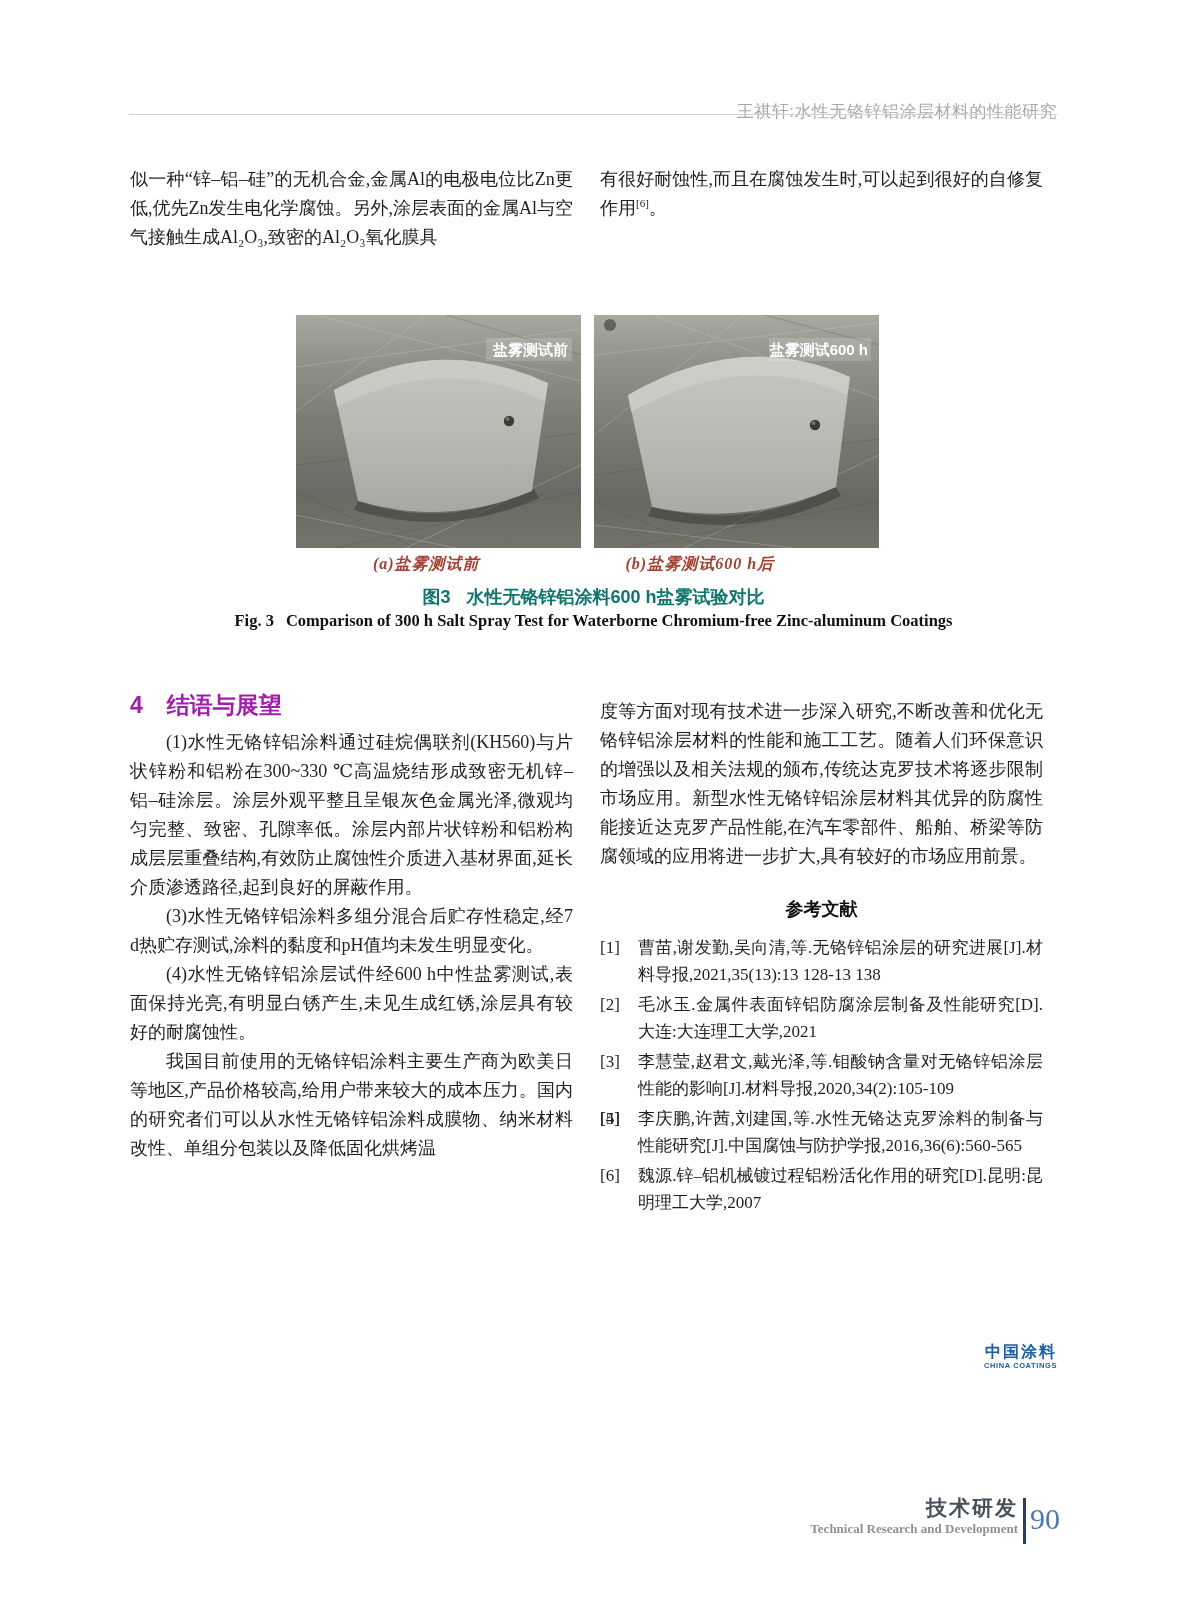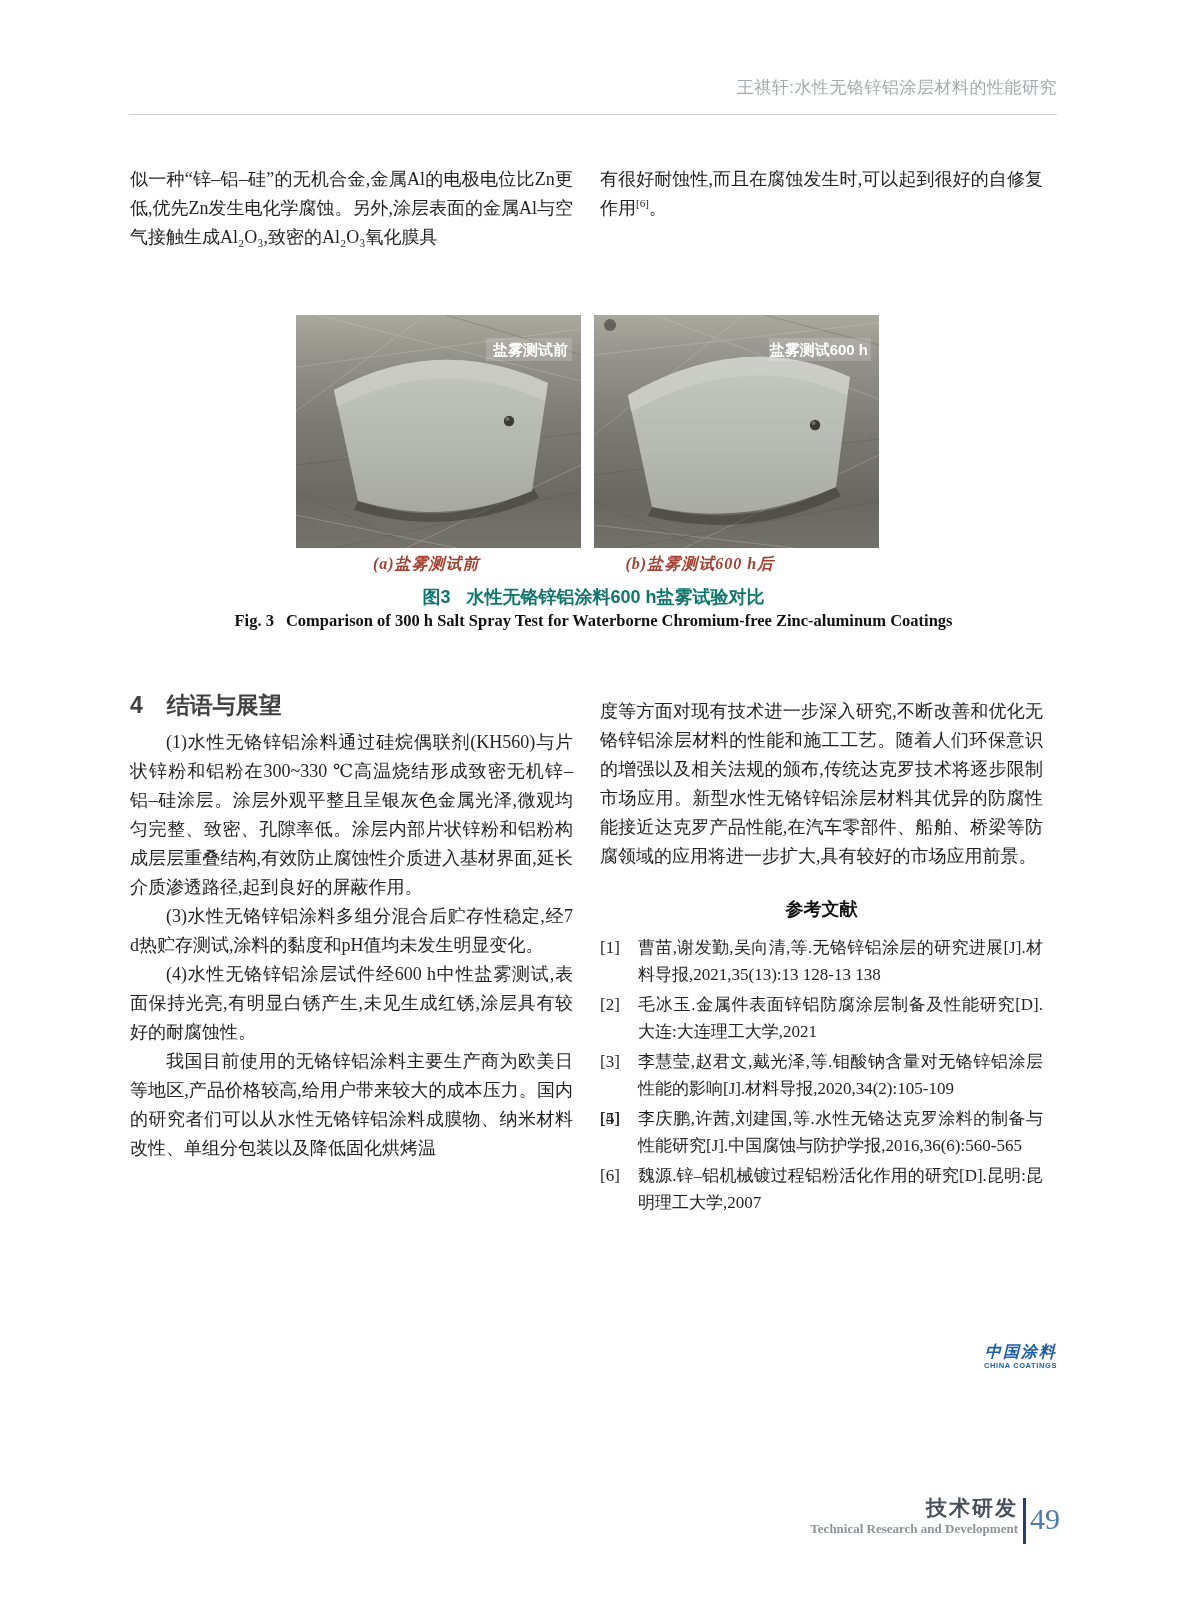--- a/index.html
+++ b/index.html
@@ -1,19 +1,19 @@
 <!DOCTYPE html>
 <html><head>
 <meta charset="utf-8">
 <style>
   html,body{margin:0;padding:0;background:#ffffff;}
   .page{position:relative;width:1187px;height:1600px;background:#ffffff;overflow:hidden;
         font-family:"Liberation Serif","DejaVu Serif",serif;color:#1f1f1f;}
   
-  .running-title{position:absolute;top:76px;right:130px;font-family:"Liberation Sans","DejaVu Sans",sans-serif;
+  .running-title{position:absolute;top:100px;right:130px;font-family:"Liberation Sans","DejaVu Sans",sans-serif;
         font-size:17px;color:#a4aaae;letter-spacing:.5px;}
   .header-rule{position:absolute;top:114px;left:129px;width:928px;height:1px;background:#ced2d4;}
   
   .intro-left{position:absolute;top:165px;left:130px;width:443px;font-size:18px;line-height:29px;
         text-align:justify;word-break:break-all;}
   .intro-right{position:absolute;top:165px;left:600px;width:443px;font-size:18px;line-height:29px;
         text-align:justify;word-break:break-all;}
   .supref{font-size:11px;vertical-align:super;line-height:0;}
   
   .figure-block{position:absolute;top:315px;left:296px;width:534px;}
@@ -24,38 +24,38 @@
   .photo-caption{width:285px;text-align:center;font-size:16px;color:#a3402f;
         font-family:"Liberation Serif","DejaVu Serif",serif;font-style:italic;font-weight:bold;letter-spacing:1px;}
   .fig-caption-cn{position:absolute;top:585px;left:130px;width:927px;text-align:center;
         font-family:"Liberation Sans","DejaVu Sans",sans-serif;font-weight:bold;font-size:18px;color:#0f766e;}
   .fig-caption-cn .figno{margin-right:16px;}
   .fig-caption-en{position:absolute;top:611px;left:130px;width:927px;text-align:center;
         font-weight:bold;font-size:16.5px;color:#111;}
   .fig-caption-en .figno{margin-right:12px;}
   
   .section-heading{position:absolute;top:690px;left:130px;
-        font-family:"Liberation Sans","DejaVu Sans",sans-serif;font-weight:bold;font-size:23px;color:#404040;}
+        font-family:"Liberation Sans","DejaVu Sans",sans-serif;font-weight:bold;font-size:23px;color:#a21caf;}
   .section-heading .sec-num{margin-right:24px;}
   .col-left{position:absolute;top:728px;left:130px;width:443px;font-size:18px;line-height:29px;
         text-align:justify;word-break:break-all;}
   .col-left p{margin:0;text-indent:2em;}
   .col-right{position:absolute;top:697px;left:600px;width:443px;font-size:18px;line-height:29px;
         text-align:justify;word-break:break-all;}
   .col-right .cont{margin:0;}
   
   .ref-heading{margin:24px 0 10px 0;text-align:center;font-family:"Liberation Sans","DejaVu Sans",sans-serif;
         font-weight:bold;font-size:18px;color:#111;}
   .ref-list{list-style:none;margin:0;padding:0;font-size:17px;line-height:27px;}
   .ref-item{position:relative;padding-left:38px;text-align:justify;word-break:break-all;margin:0 0 3px 0;}
   .ref-num{position:absolute;left:0;top:0;}
   
   .logo{position:absolute;top:1343px;left:965px;width:92px;text-align:right;
         font-family:"Liberation Sans","DejaVu Sans",sans-serif;color:#1b5fa8;}
-  .logo-cn{font-size:16px;font-weight:bold;letter-spacing:2px;line-height:18px;font-style:italic;}
+  .logo-cn{font-size:16px;font-weight:bold;letter-spacing:2px;line-height:18px;}
   .logo-en{font-size:7.5px;font-weight:bold;letter-spacing:.6px;line-height:9px;}
   
   .footer{position:absolute;top:1496px;left:700px;width:360px;height:60px;}
   .footer-text{position:absolute;right:42px;top:0;text-align:right;}
   .footer-cn{font-family:"Liberation Sans","DejaVu Sans",sans-serif;font-weight:bold;font-size:21px;
         color:#47505a;letter-spacing:2px;line-height:24px;}
   .footer-en{font-weight:bold;font-size:13px;color:#8d9196;line-height:18px;}
   .footer-bar{position:absolute;right:34px;top:2px;width:3px;height:46px;background:#234065;}
   .footer-page{position:absolute;right:0;top:6px;font-size:30px;color:#4a7ab0;}
 </style>
@@ -196,16 +196,16 @@
     <div class="logo-cn">中国涂料</div>
     <div class="logo-en">CHINA COATINGS</div>
   </div>
 
   <div class="footer">
     <div class="footer-text">
       <div class="footer-cn">技术研发</div>
       <div class="footer-en">Technical Research and Development</div>
     </div>
     <div class="footer-bar"></div>
-    <div class="footer-page">49</div>
+    <div class="footer-page">90</div>
   </div>
 
 </div>
 
 </body></html>

